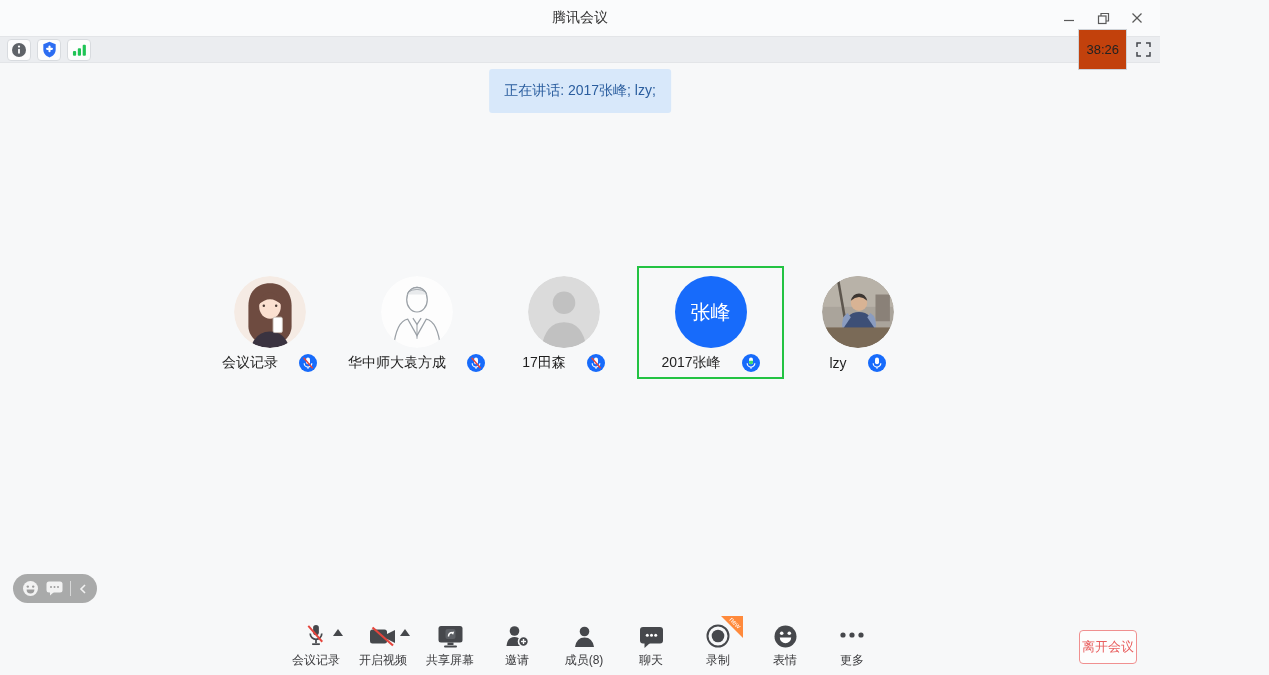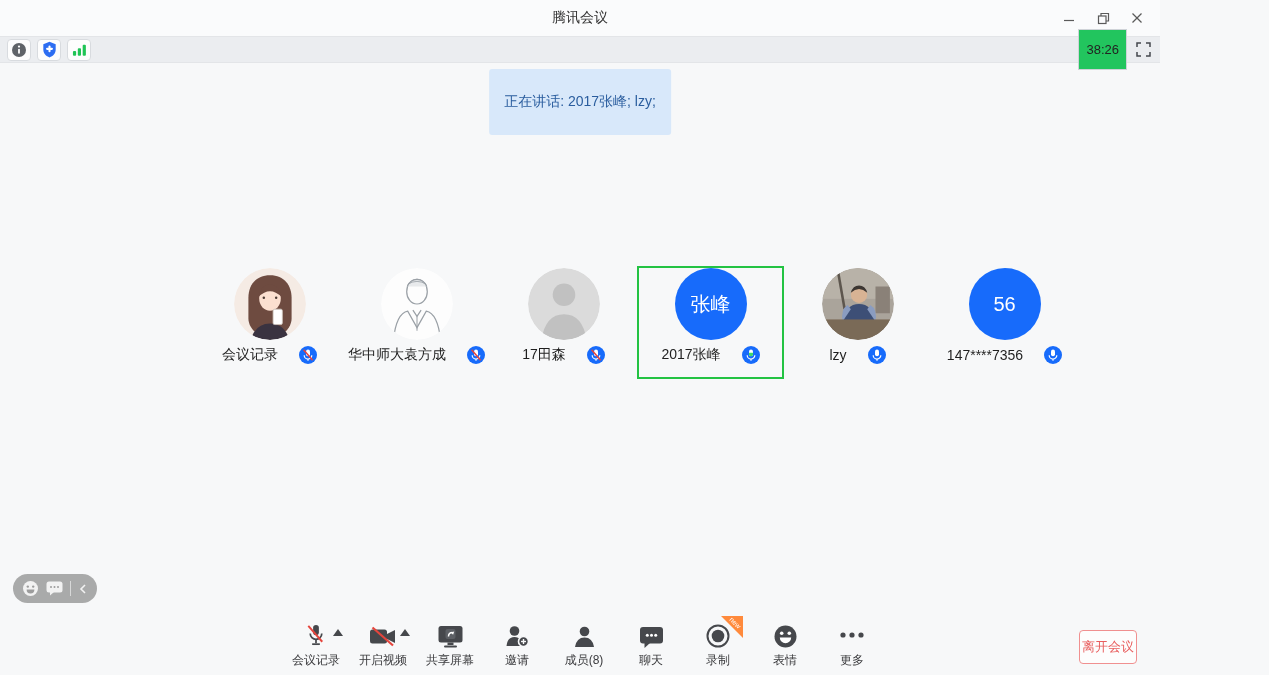--- a/index.html
+++ b/index.html
@@ -11,28 +11,28 @@
   .titlebar { position:absolute; top:0; left:0; right:0; height:36px; background:#fafbfc; display:flex; align-items:center; justify-content:center; }
   .title { font-size:14px; color:#333; }
   .win-controls { position:absolute; right:6px; top:0; height:36px; display:flex; align-items:center; }
   .win-btn { width:34px; height:36px; display:flex; align-items:center; justify-content:center; cursor:default; }
 
   
   .topbar { position:absolute; top:36px; left:0; right:0; height:27px; background:#ebedf0; border-top:1px solid #e3e5e8; border-bottom:1px solid #e3e5e8; display:flex; align-items:center; }
   .topbar-left { display:flex; gap:6px; margin-left:7px; }
   .tb-mini-btn { width:24px; height:22px; background:#fdfdfd; border:1px solid #d8dbdf; border-radius:4px; display:flex; align-items:center; justify-content:center; }
   .topbar-right { margin-left:auto; display:flex; align-items:center; gap:9px; margin-right:9px; }
-  .timer-box { background:#22c55e; border:1px solid #cfd3d8; padding:12px 7px; font-size:13px; color:#222; line-height:15px; }
-
-  
-  .banner { position:absolute; top:69px; left:50%; transform:translateX(-50%); background:#d8e8fa; border-radius:3px; padding:24px 15px; font-size:14px; color:#2a5d9e; white-space:nowrap; }
+  .timer-box { background:#c2410c; border:1px solid #cfd3d8; padding:12px 7px; font-size:13px; color:#222; line-height:15px; }
+
+  
+  .banner { position:absolute; top:69px; left:50%; transform:translateX(-50%); background:#d8e8fa; border-radius:3px; padding:13px 15px; font-size:14px; color:#2a5d9e; white-space:nowrap; }
 
   
   .p-row { position:absolute; top:266px; left:196px; display:flex; }
-  .p-tile { width:147px; height:113px; display:flex; flex-direction:column; align-items:center; border:2px solid transparent; padding-top:0; }
+  .p-tile { width:147px; height:113px; display:flex; flex-direction:column; align-items:center; border:2px solid transparent; padding-top:8px; }
   .p-tile.speaking { border-color:#23c343; }
   .avatar { width:72px; height:72px; border-radius:50%; overflow:hidden; flex:none; }
   .avatar-initials { display:flex; align-items:center; justify-content:center; background:#176bfb; color:#fff; font-size:20px; }
   .p-name-row { display:flex; align-items:center; gap:21px; margin-top:6px; }
   .p-name { font-size:14px; color:#1f1f1f; white-space:nowrap; }
   .mic-badge { width:18px; height:18px; flex:none; }
 
   
   .float-pill { position:absolute; left:13px; top:574px; width:84px; height:29px; background:rgba(148,148,148,0.78); border-radius:15px; display:flex; align-items:center; padding:0 9px; gap:7px; }
   .pill-div { width:1px; height:15px; background:rgba(255,255,255,0.55); }
@@ -246,32 +246,20 @@
         <span class="p-name">lzy</span>
         <svg class="mic-badge" viewBox="0 0 18 18">
             <circle cx="9" cy="9" r="9" fill="#176bfb"></circle>
             <rect x="7" y="3.6" width="4" height="6.6" rx="2" fill="#fff"></rect>
             <path d="M5.2 9.2 a3.8 3.8 0 0 0 7.6 0" stroke="#fff" stroke-width="1.2" fill="none"></path>
             <line x1="9" y1="13" x2="9" y2="14.8" stroke="#fff" stroke-width="1.2"></line>
           </svg>
       </div>
     </div>
 
-    <div class="p-tile">
-      <div class="avatar avatar-initials">56</div>
-      <div class="p-name-row">
-        <span class="p-name">147****7356</span>
-        <svg class="mic-badge" viewBox="0 0 18 18">
-            <circle cx="9" cy="9" r="9" fill="#176bfb"></circle>
-            <rect x="7" y="3.6" width="4" height="6.6" rx="2" fill="#fff"></rect>
-            <path d="M5.2 9.2 a3.8 3.8 0 0 0 7.6 0" stroke="#fff" stroke-width="1.2" fill="none"></path>
-            <line x1="9" y1="13" x2="9" y2="14.8" stroke="#fff" stroke-width="1.2"></line>
-          </svg>
-      </div>
-    </div>
   </div>
 
   <div class="float-pill">
     <div style="display:flex;">
       <svg width="17" height="17" viewBox="0 0 17 17">
           <circle cx="8.5" cy="8.5" r="7.5" fill="#f2f2f2"></circle>
           <circle cx="5.8" cy="6.6" r="1.2" fill="#9c9c9c"></circle>
           <circle cx="11.2" cy="6.6" r="1.2" fill="#9c9c9c"></circle>
           <path d="M4.6 9.5 h7.8 a3.9 3.9 0 0 1 -7.8 0 z" fill="#9c9c9c"></path>
         </svg>

